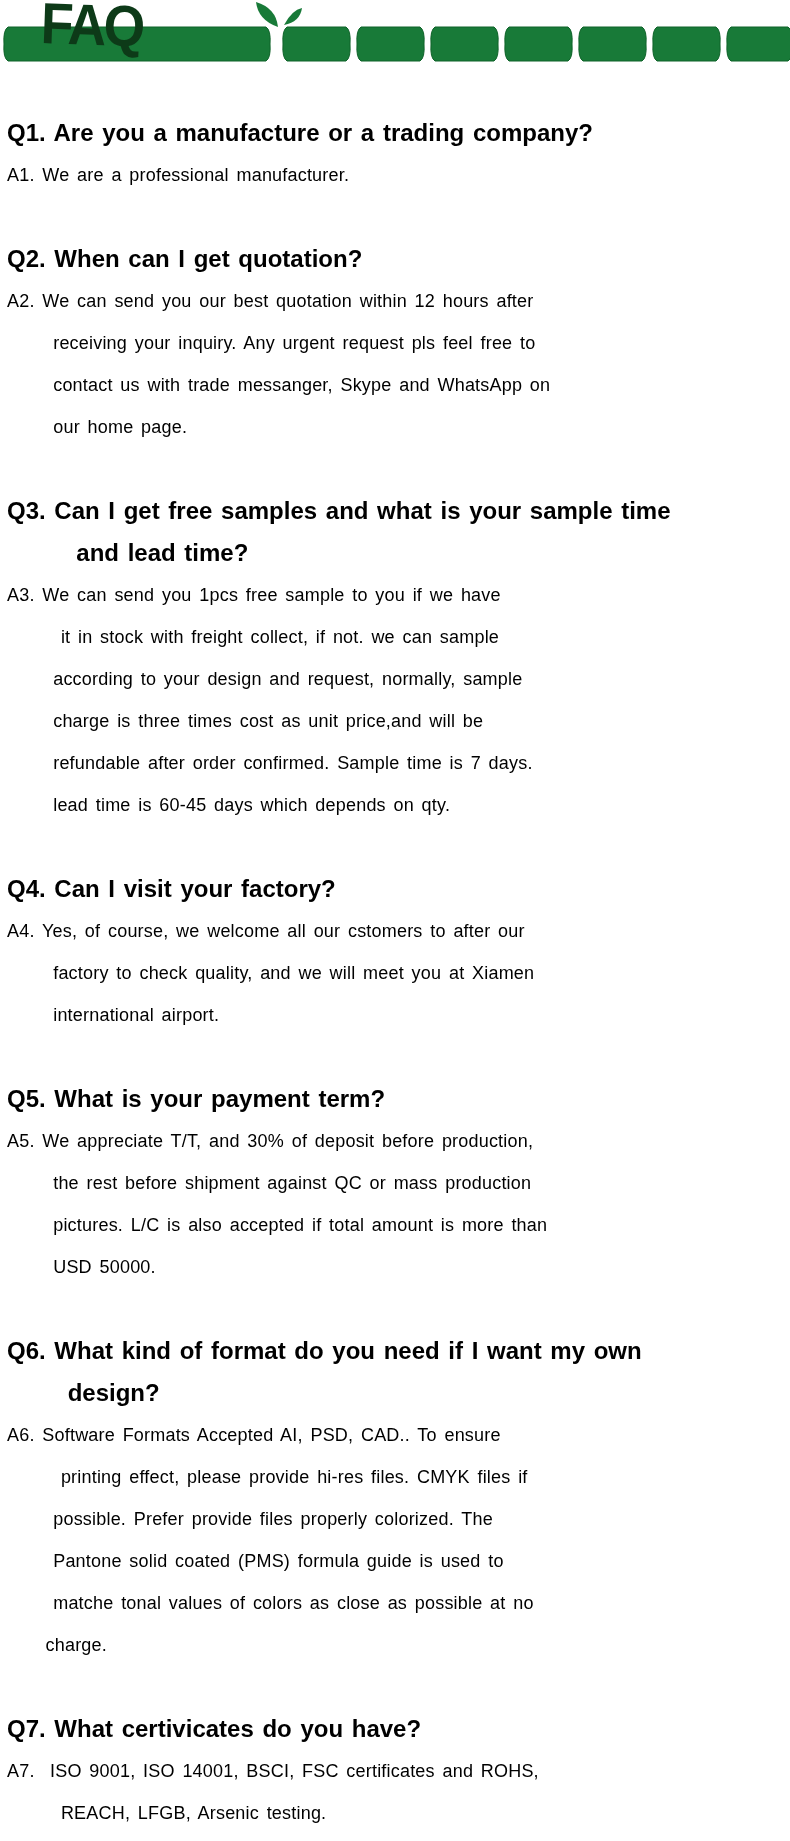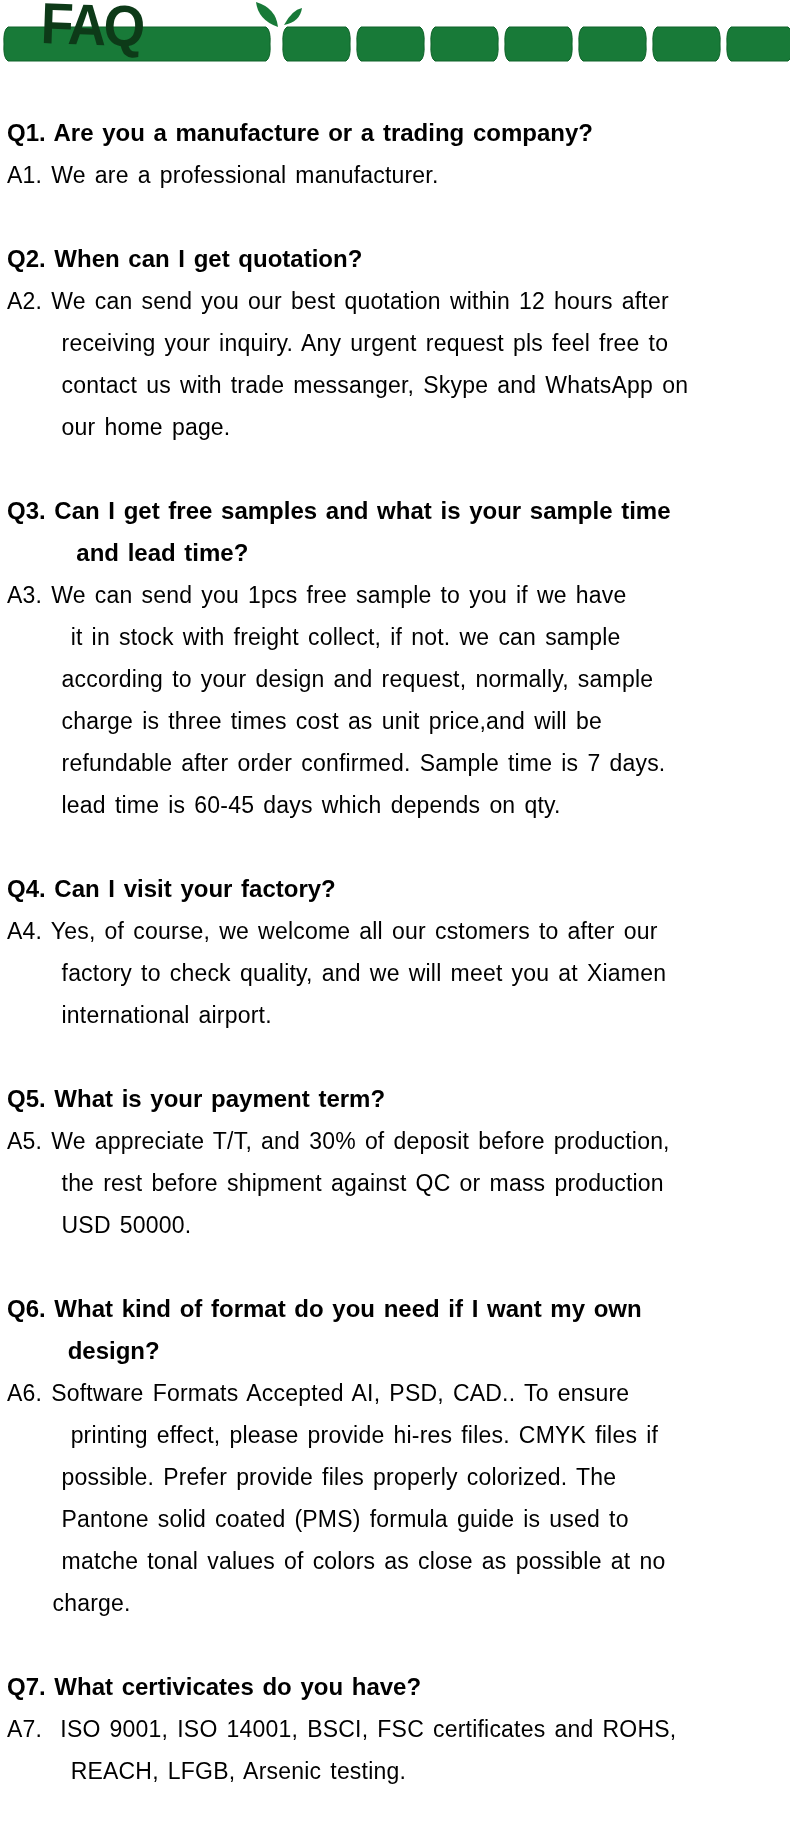--- a/index.html
+++ b/index.html
@@ -22,21 +22,21 @@
     color:var(--title-green);
     letter-spacing:-3px;
     transform:rotate(2deg) scaleX(.92);
     transform-origin:left top;
   }
   .content{margin-top:48px;padding:0 4px 0 7px;}
   .section{margin-top:42px;}
   .section:first-child{margin-top:0;}
   .line{white-space:pre;line-height:42px;}
   .q .line{font-weight:bold;font-size:24px;word-spacing:2px;}
-  .a .line{font-size:23px;word-spacing:2.5px;letter-spacing:.2px;}
+  .a .line{font-size:18px;word-spacing:2.5px;letter-spacing:.2px;}
 </style>
 </head>
 <body>
 
 <div class="banner">
   <svg id="bamboo-svg" width="790" height="64" viewBox="0 0 790 64">
       <g fill="#187a38" stroke="#0e6329" stroke-width="1">
         <path d="M 8 27 L 266 27 Q 271 30 270 44 Q 271 58 266 61 L 8 61 Q 3 58 4 44 Q 3 30 8 27 Z"></path>
         <path d="M 287 27 L 346 27 Q 351 30 350 44 Q 351 58 346 61 L 287 61 Q 282 58 283 44 Q 282 30 287 27 Z"></path>
         <path d="M 361 27 L 420 27 Q 425 30 424 44 Q 425 58 420 61 L 361 61 Q 356 58 357 44 Q 356 30 361 27 Z"></path>
@@ -102,20 +102,21 @@
       </div>
   </div>
 
   <div class="section">
     <div class="q">
         <div class="line">Q5. What is your payment term?</div>
       </div>
     <div class="a">
         <div class="line">A5. We appreciate T/T, and 30% of deposit before production,</div>
         <div class="line">      the rest before shipment against QC or mass production</div>
+        <div class="line">      pictures. L/C is also accepted if total amount is more than</div>
         <div class="line">      USD 50000.</div>
       </div>
   </div>
 
   <div class="section">
     <div class="q">
         <div class="line">Q6. What kind of format do you need if I want my own</div>
         <div class="line">       design?</div>
       </div>
     <div class="a">

